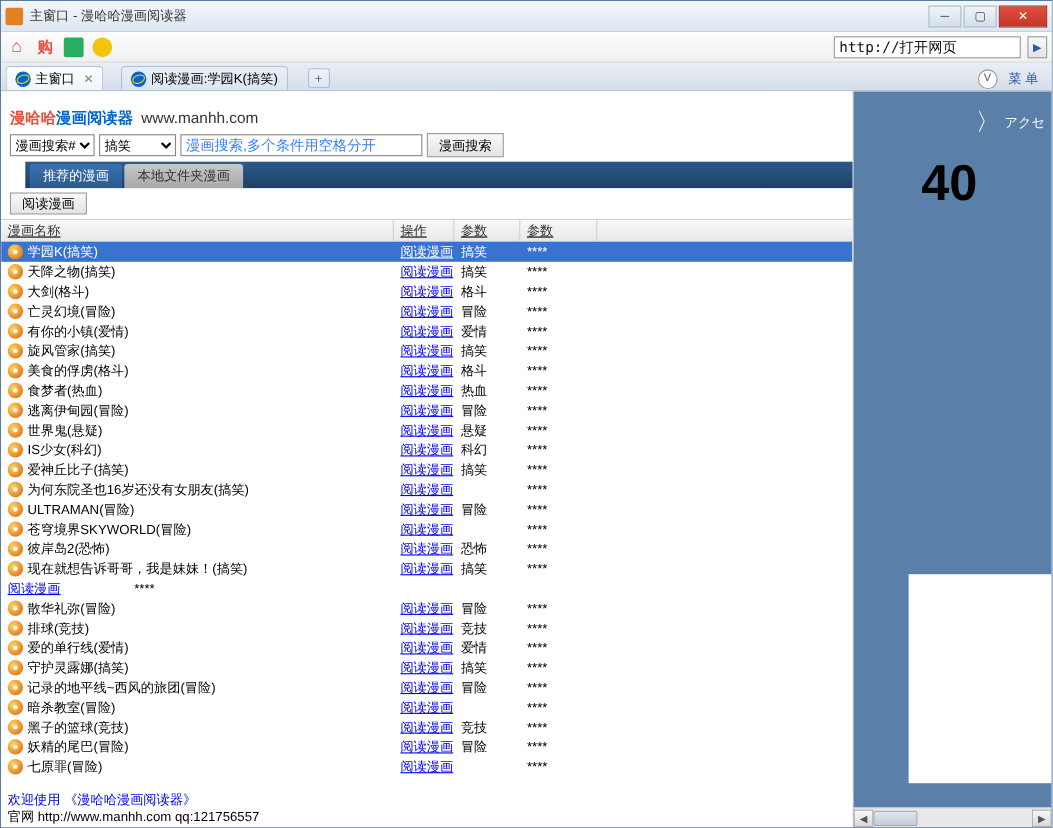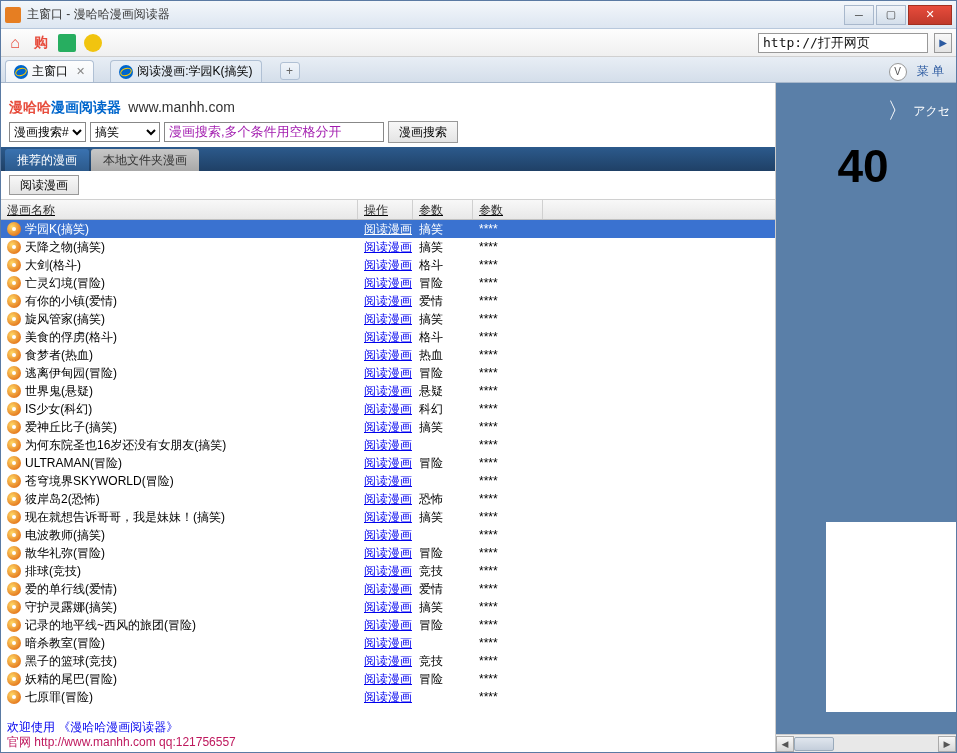--- a/index.html
+++ b/index.html
@@ -30,23 +30,23 @@
 .vcircle { width:18px; height:18px; border:1px solid #999; border-radius:50%; display:flex; align-items:center; justify-content:center; font-size:10px; color:#555; cursor:pointer; background:#fff; }
 .menulabel { color:#2c5aa0; cursor:pointer; padding:2px 4px; }
 .content { flex:1; display:flex; overflow:hidden; }
 .main { width:775px; border-right:1px solid #ccc; display:flex; flex-direction:column; background:#fff; }
 .header { padding:4px 8px 2px;margin-top:12px; }
 .header .brand1 { color:#e74c3c; font-weight:bold; font-size:14px; }
 .header .brand2 { color:#0066cc; font-weight:bold; font-size:14px; }
 .header .url { color:#333; font-size:14px; margin-left:4px; }
 .searchrow { padding:2px 8px 4px; display:flex; align-items:center; gap:4px; }
 .searchrow select { height:20px; border:1px solid #888; font-size:12px; background:#fff; }
-.searchrow .sinput { flex:0 0 220px; height:20px; border:1px solid #888; padding:1px 4px; font-size:13px; color:#a21caf; }
+.searchrow .sinput { flex:0 0 220px; height:20px; border:1px solid #888; padding:1px 4px; font-size:13px; color:#3b82f6; }
 .searchrow .sbtn { height:22px; padding:0 10px; border:1px solid #999; background:linear-gradient(#f8f8f8,#e4e4e4); cursor:pointer; }
-.viewtabs { display:flex; background:linear-gradient(#2c5a8c,#1f4066); height:24px; align-items:flex-end; padding-left:4px; }
+.viewtabs { display:flex; background:linear-gradient(#2c5a8c,#1f4066); height:24px; align-items:flex-end; padding-left:4px;margin-left:22px; }
 .viewtabs .vt { height:22px; padding:3px 12px; color:#fff; cursor:pointer; border-radius:3px 3px 0 0; font-size:12px; }
 .viewtabs .vt.active { background:linear-gradient(#3a72b0,#2c5a8c); }
 .viewtabs .vt.inactive { background:linear-gradient(#c8c8c8,#a8a8a8); color:#333; margin-left:2px; }
 .subbar { padding:4px 8px; border-bottom:1px solid #d0d0d0; }
 .subbar .subbtn { height:20px; padding:1px 10px; border:1px solid #999; background:linear-gradient(#f8f8f8,#e4e4e4); cursor:pointer; font-size:12px; }
 .tablewrap { flex:1; overflow:hidden; position:relative; }
 .thead { display:flex; background:linear-gradient(#f8f8f8,#e8e8e8); border-bottom:1px solid #c0c0c0; height:20px;text-decoration:underline; }
 .thead .th { border-right:1px solid #d0d0d0; padding:2px 6px; color:#333; font-size:12px; }
 .th.c1 { width:357px; } .th.c2 { width:55px; } .th.c3 { width:60px; } .th.c4 { width:70px; }
 .tbody { overflow-y:scroll; height:530px; }
@@ -54,21 +54,21 @@
 .row.sel { background:#3a72d0; color:#fff; }
 .row .cell { padding:0 6px; font-size:12px; white-space:nowrap; overflow:hidden; }
 .row .c1 { width:357px; display:flex; align-items:center; gap:4px; }
 .row .c2 { width:55px; color:#0000ee; text-decoration:underline; }
 .row.sel .c2 { color:#fff; }
 .row .c3 { width:60px; } .row .c4 { width:70px; }
 .disc { width:14px; height:14px; background:radial-gradient(circle at 5px 5px,#ffd966,#e67e22 70%); border-radius:50%; flex-shrink:0; position:relative; }
 .disc::after { content:""; position:absolute; width:4px; height:4px; background:#fff; border-radius:50%; top:5px; left:5px; }
 .footer { padding:2px 6px; font-size:12px; background:#fff; line-height:15px; }
 .footer .l1 { color:#0000ee; }
-.footer .l2 { color:#be185d; }
+.footer .l2 { color:#000000; }
 .sidepanel { flex:1; background:#5a7fa8; position:relative; overflow:hidden; display:flex; flex-direction:column; }
 .sidepanel .hdr { height:56px; display:flex; align-items:center; justify-content:flex-end; padding-right:6px; color:#fff; font-size:18px; gap:4px; }
 .sidepanel .hdr .arr { font-size:22px; }
 .sidepanel .big { color:#000000; font-size:46px; font-weight:bold; text-align:center; padding-right:6px; }
 .sidepanel .wbox { position:absolute; bottom:40px; left:50px; width:140px; height:190px; background:#fff; }
 .hscroll { position:absolute; bottom:0; left:0; right:0; height:18px; background:#f0f0f0; border-top:1px solid #ccc; display:flex; align-items:center; }
 .hscroll .arrb { width:18px; height:16px; background:linear-gradient(#f8f8f8,#d8d8d8); border:1px solid #aaa; display:flex; align-items:center; justify-content:center; font-size:9px; color:#555; cursor:pointer; }
 .hscroll .track { flex:1; height:16px; background:#e8e8e8; position:relative; }
 .hscroll .thumb { position:absolute; left:0; width:40px; height:14px; top:1px; background:linear-gradient(#e0e6ee,#c4cedb); border:1px solid #9ab; border-radius:2px; }
 </style>
@@ -290,24 +290,20 @@
             <div class="row">
               <div class="cell c1">
                 <span class="disc"></span>
                 <span>现在就想告诉哥哥，我是妹妹！(搞笑)</span>
               </div>
               <div class="cell c2">阅读漫画</div>
               <div class="cell c3">搞笑</div>
               <div class="cell c4">****</div>
             </div>
             <div class="row">
-              <div class="cell c1">
-                <span class="disc"></span>
-                <span>电波教师(搞笑)</span>
-              </div>
               <div class="cell c2">阅读漫画</div>
               <div class="cell c3"></div>
               <div class="cell c4">****</div>
             </div>
             <div class="row">
               <div class="cell c1">
                 <span class="disc"></span>
                 <span>散华礼弥(冒险)</span>
               </div>
               <div class="cell c2">阅读漫画</div>

